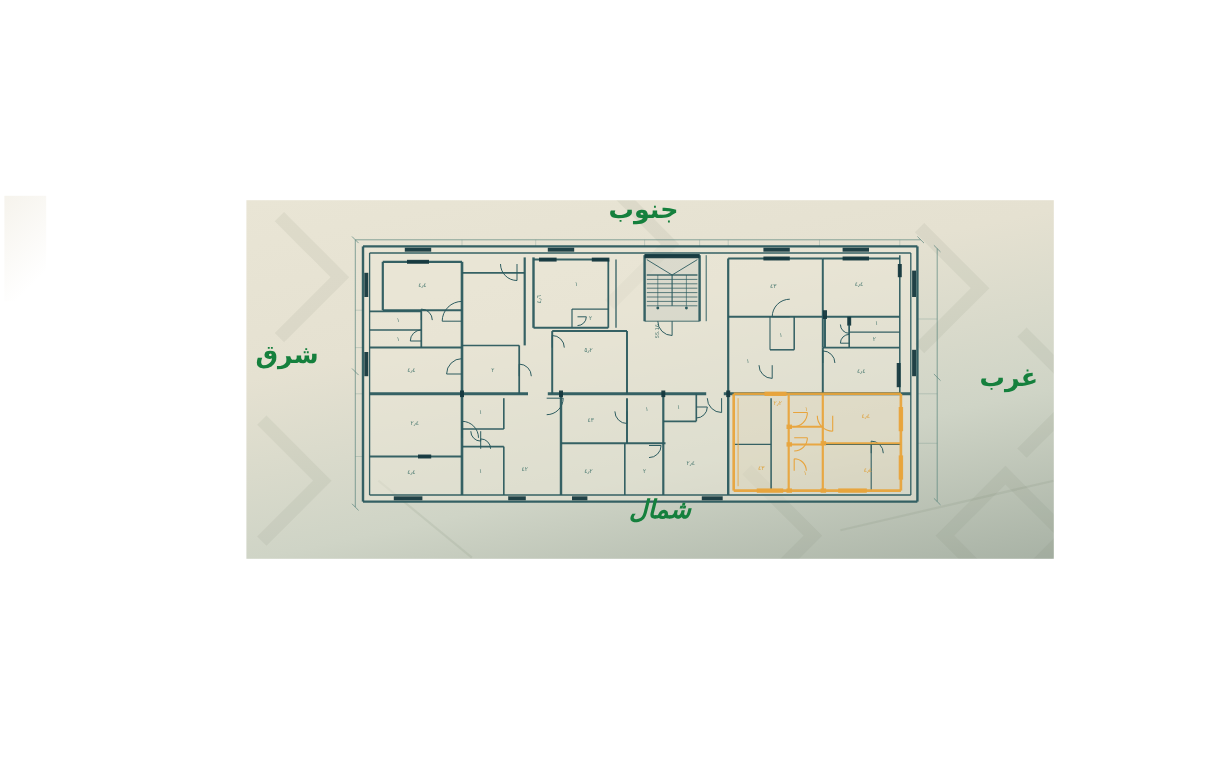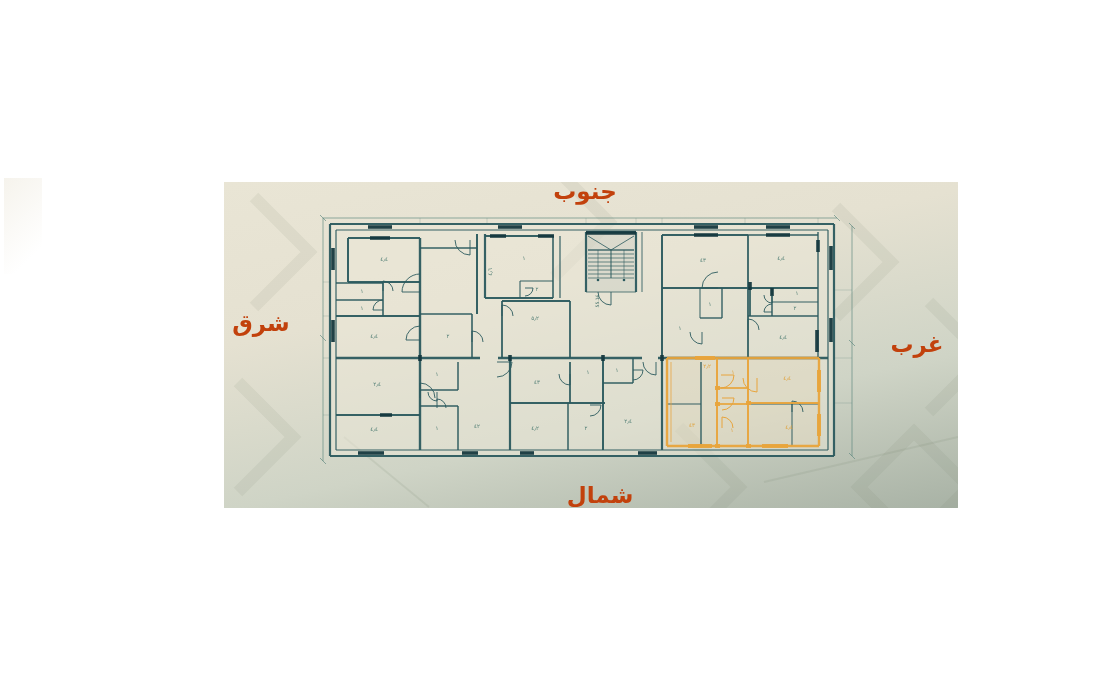--- a/index.html
+++ b/index.html
@@ -14,25 +14,25 @@
     opacity:.85;
   }
   .panel{
     position:absolute;left:224px;top:182px;width:734px;height:326px;
     background:linear-gradient(168deg,#e9e5d5 0%,#e5e1d1 34%,#cfd4c6 68%,#a8b2a5 100%);
     overflow:hidden;
   }
   .panel svg.watermark{position:absolute;left:0;top:0;}
   .plan-svg{position:absolute;left:0;top:0;}
   .dir-label{
-    position:absolute;color:#c2410c;font-weight:bold;font-size:23px;
+    position:absolute;color:#15803d;font-weight:bold;font-size:23px;
     text-align:center;letter-spacing:.5px;direction:rtl;line-height:1.1;
   }
   .dir-south{left:520px;top:179px;width:130px;}
-  .dir-north{left:535px;top:483px;width:130px;}
+  .dir-north{left:535px;top:452px;width:130px;font-style:italic;}
   .dir-east{left:228px;top:311px;width:66px;}
   .dir-west{left:888px;top:332px;width:58px;}
 </style>
 </head>
 <body>
 
 <div class="left-fade"></div>
 
 <div class="panel">
   <svg class="watermark" width="734" height="326" viewBox="0 0 734 326">

